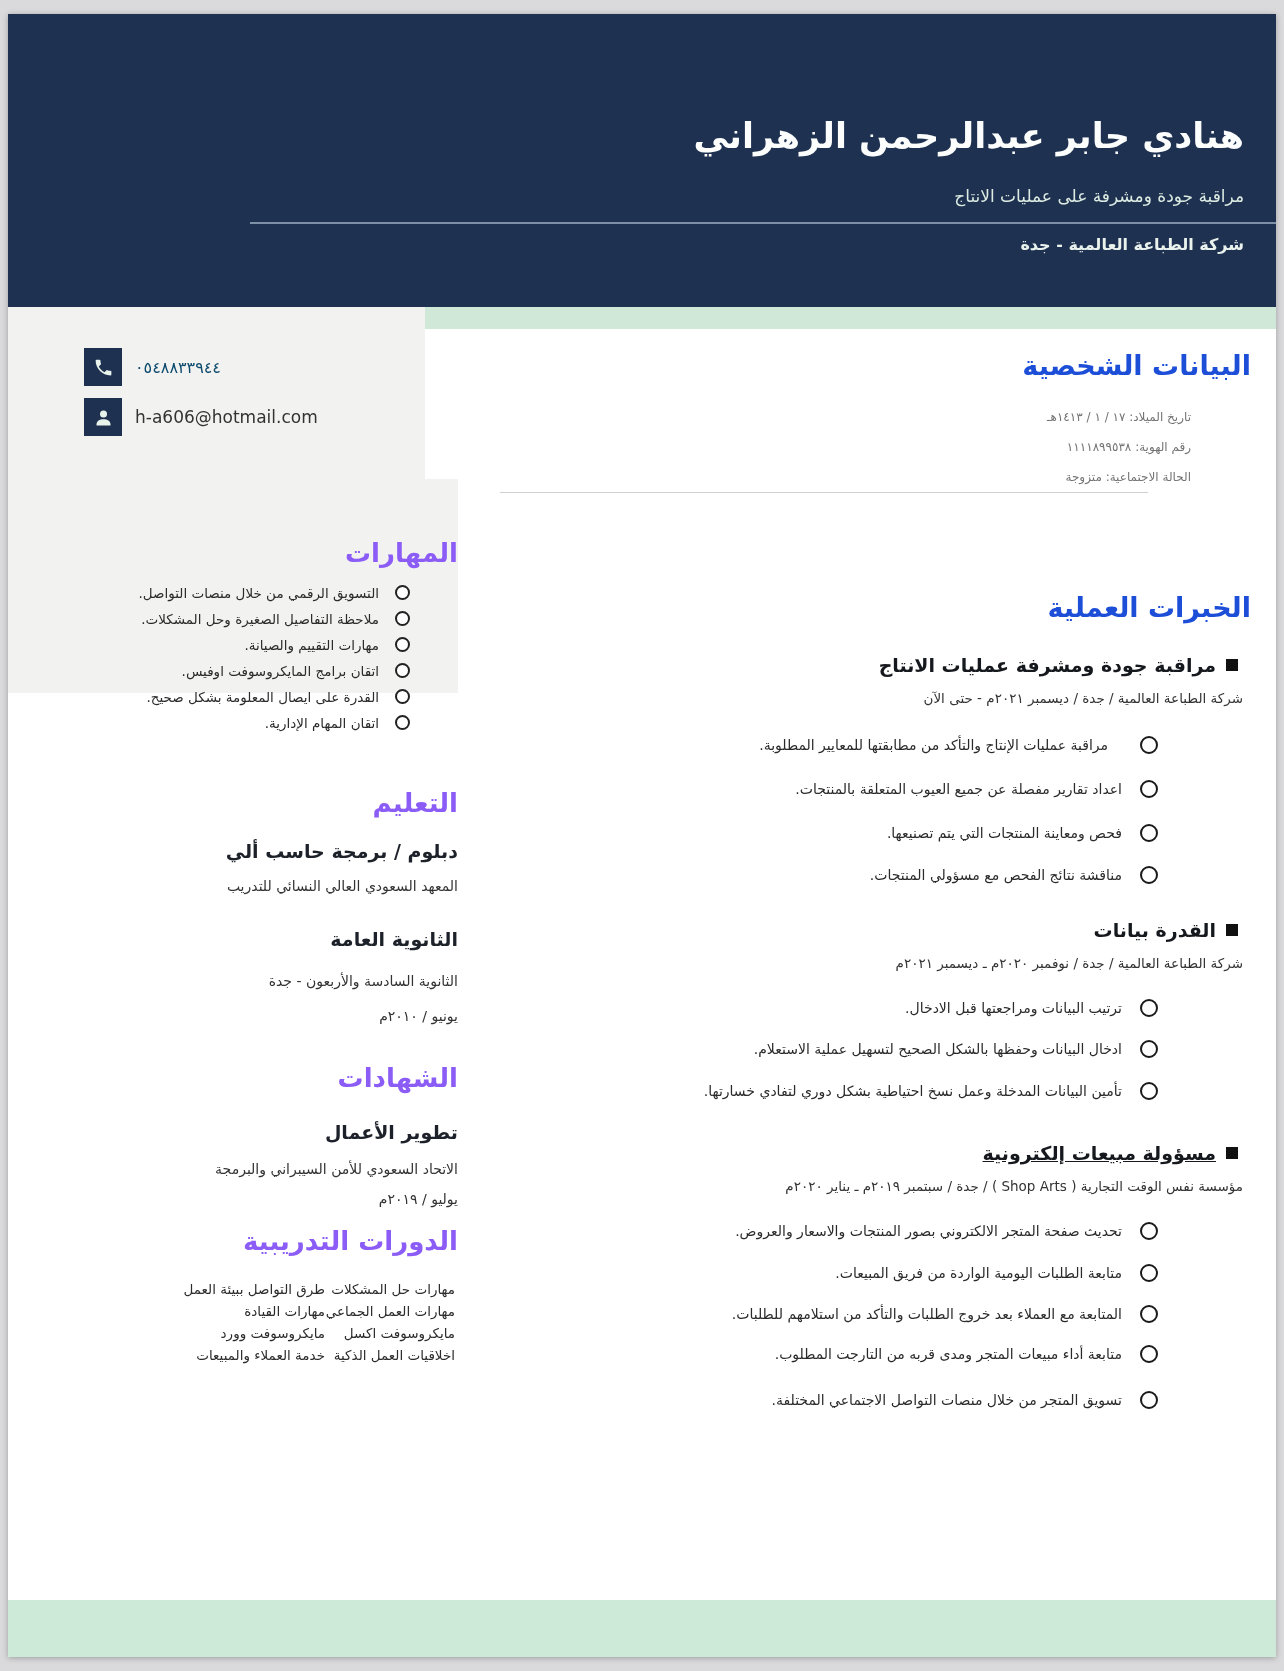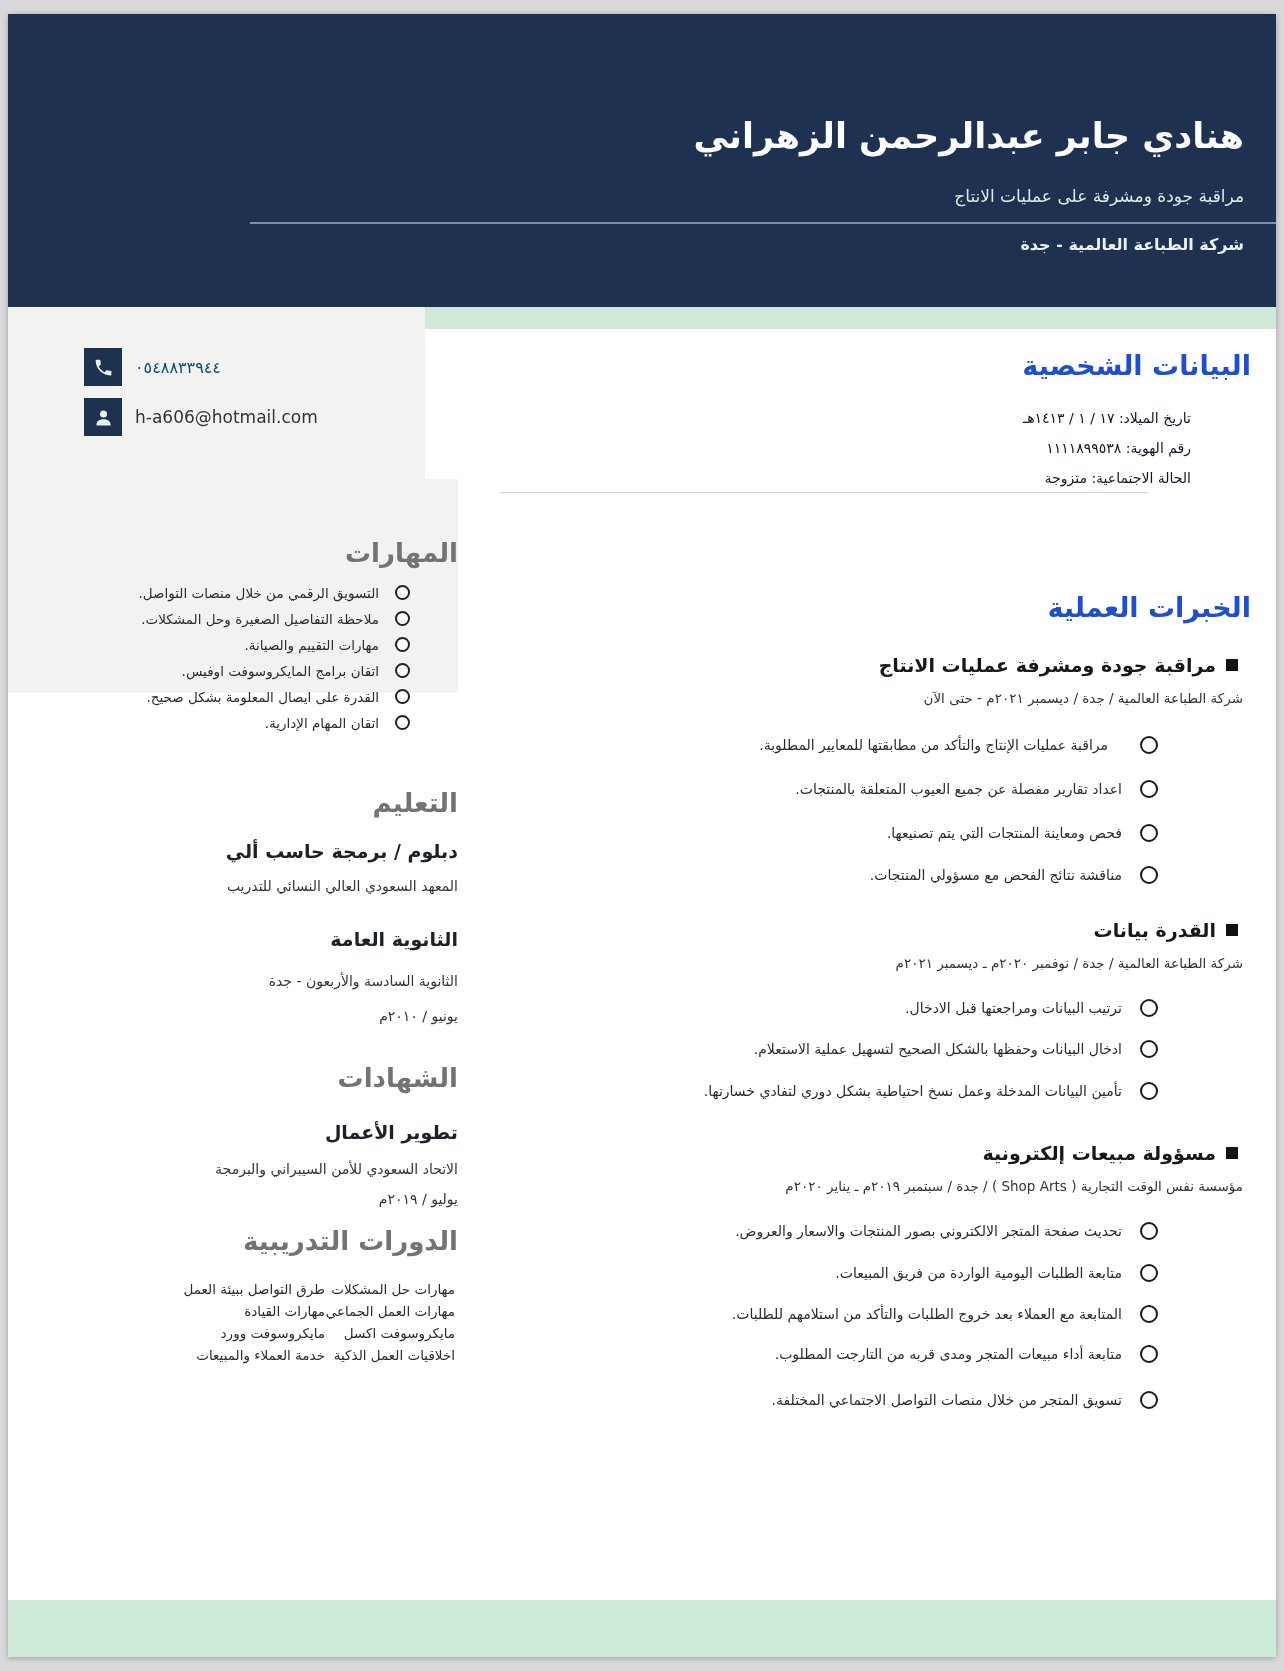--- a/index.html
+++ b/index.html
@@ -25,33 +25,33 @@
   .strip-top { position:absolute; top:293px; height:22px; left:417px; right:0; background:#cfe8d8; }
   .gray-a { position:absolute; top:293px; left:0; width:417px; height:174px; background:#f2f2f0; }
   .gray-b { position:absolute; top:465px; left:0; width:450px; height:214px; background:#f2f2f0; }
   .footer-strip { position:absolute; bottom:0; left:0; right:0; height:57px; background:#cde9d8; }
   
   .contact-row { position:absolute; left:76px; display:flex; direction:ltr; align-items:center; gap:13px; height:40px; }
   .icon-box { width:38px; height:38px; background:#1f3150; display:flex; align-items:center; justify-content:center; flex:none; }
   .phone-text { font-size:16px; font-weight:normal; color:#0c4a6e; letter-spacing:1px; }
   .email-text { font-size:17px; color:#333; }
   
-  .side-title { position:absolute; left:0; width:450px; text-align:right; padding-left:0; color:#737373; font-size:26px; font-weight:bold; white-space:nowrap; }
+  .side-title { position:absolute; left:0; width:450px; text-align:right; padding-left:0; color:#8b5cf6; font-size:26px; font-weight:bold; white-space:nowrap; }
   .skill-list { position:absolute; top:570px; left:0; width:450px; display:flex; flex-direction:column; gap:9px; }
   .skill-row { display:flex; align-items:center; gap:16px; padding-right:48px; height:17px; }
   .circle-s { width:15px; height:15px; border:2px solid #222; border-radius:50%; background:#fff; flex:none; }
   .skill-text { font-size:13.5px; color:#2b2b2b; white-space:nowrap; }
   .side-item { position:absolute; left:0; width:450px; text-align:right; white-space:nowrap; }
   .bold-head { font-size:19px; font-weight:bold; color:#1d2129; }
   .side-sub { font-size:14px; color:#333; }
   .courses { position:absolute; top:1267px; left:0; width:447px; display:grid; grid-template-columns:120px 170px; gap:6px 10px; justify-content:start; }
   .course-cell { font-size:13.5px; color:#2b2b2b; text-align:right; white-space:nowrap; }
   
   .m-title { position:absolute; color:#1d4ed8; font-size:27px; font-weight:bold; white-space:nowrap; right:25px; }
-  .p-row { position:absolute; right:85px; font-size:14px; color:#0f172a; white-space:nowrap; }
+  .p-row { position:absolute; right:85px; font-size:12px; color:#737373; white-space:nowrap; }
   .divider { position:absolute; top:478px; left:492px; right:128px; height:1px; background:#d0d0d0; }
   .job-head { position:absolute; right:38px; display:flex; align-items:center; gap:10px; font-size:19px; font-weight:bold; color:#15181d; white-space:nowrap; }
   .sq { width:12px; height:12px; background:#111; flex:none; }
   .job-meta { position:absolute; right:33px; font-size:13.5px; color:#333; white-space:nowrap; }
   .jb-row { position:absolute; right:118px; display:flex; align-items:center; gap:18px; }
   .circle-m { width:18px; height:18px; border:2.5px solid #1a1a1a; border-radius:50%; background:#fff; flex:none; }
   .jb-text { font-size:14px; color:#2a2a2a; white-space:nowrap; }
 </style>
 </head>
 <body>
@@ -180,21 +180,21 @@
     </div>
   <div class="jb-row" style="top:1026px;">
       <span class="circle-m"></span>
       <span class="jb-text">ادخال البيانات وحفظها بالشكل الصحيح لتسهيل عملية الاستعلام.</span>
     </div>
   <div class="jb-row" style="top:1068px;">
       <span class="circle-m"></span>
       <span class="jb-text">تأمين البيانات المدخلة وعمل نسخ احتياطية بشكل دوري لتفادي خسارتها.</span>
     </div>
 
-  <div class="job-head" style="top:1128px;">
+  <div class="job-head" style="top:1128px;text-decoration:underline;">
     <span class="sq"></span>
     <span>مسؤولة مبيعات إلكترونية</span>
   </div>
   <div class="job-meta" style="top:1164px;">مؤسسة نفس الوقت التجارية ( Shop Arts ) / جدة / سبتمبر ٢٠١٩م ـ يناير ٢٠٢٠م</div>
   <div class="jb-row" style="top:1208px;">
       <span class="circle-m"></span>
       <span class="jb-text">تحديث صفحة المتجر الالكتروني بصور المنتجات والاسعار والعروض.</span>
     </div>
   <div class="jb-row" style="top:1250px;">
       <span class="circle-m"></span>

